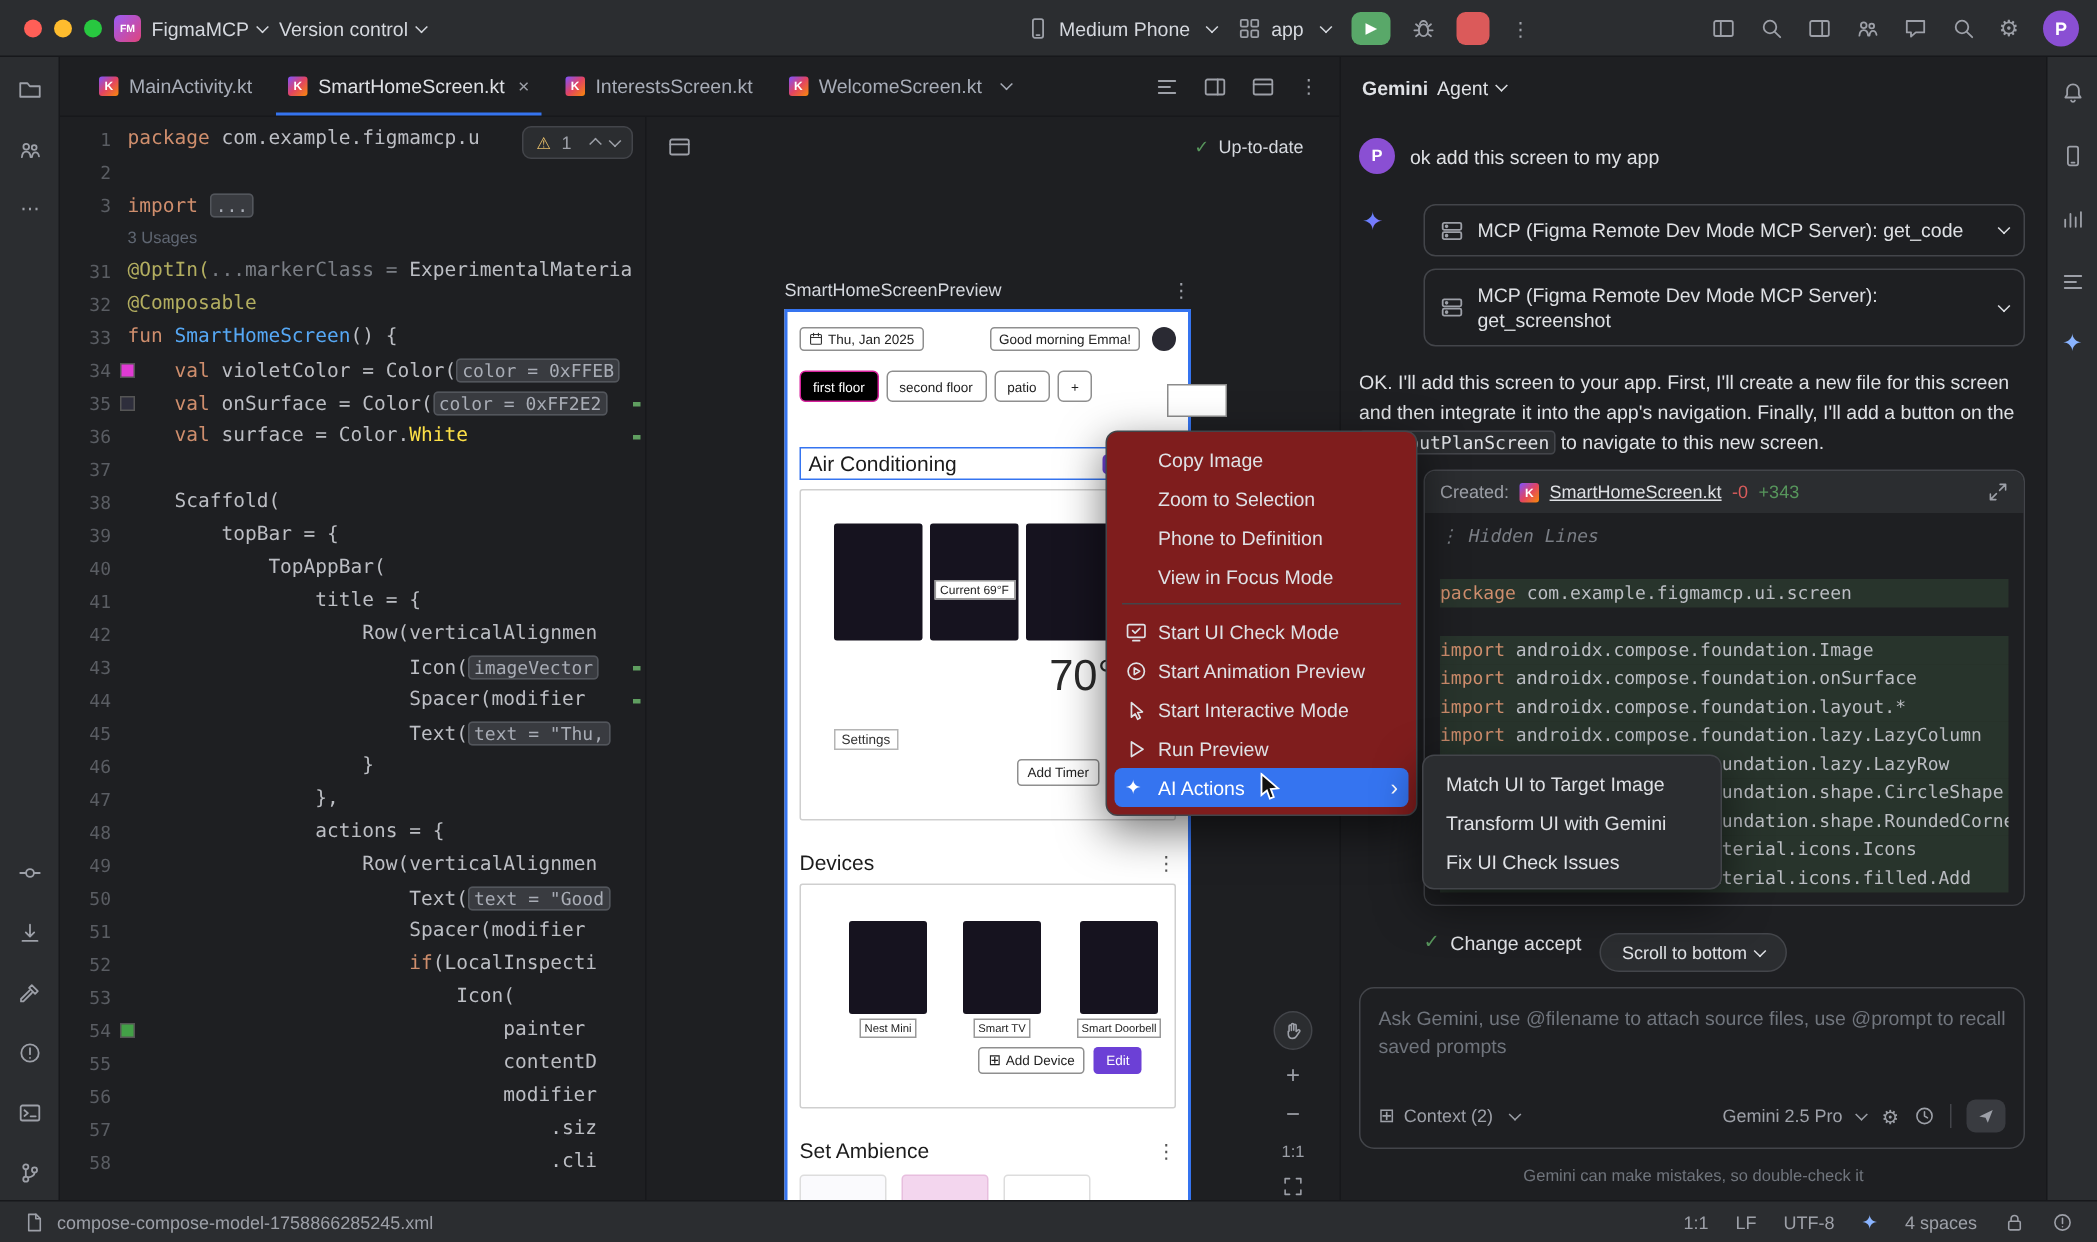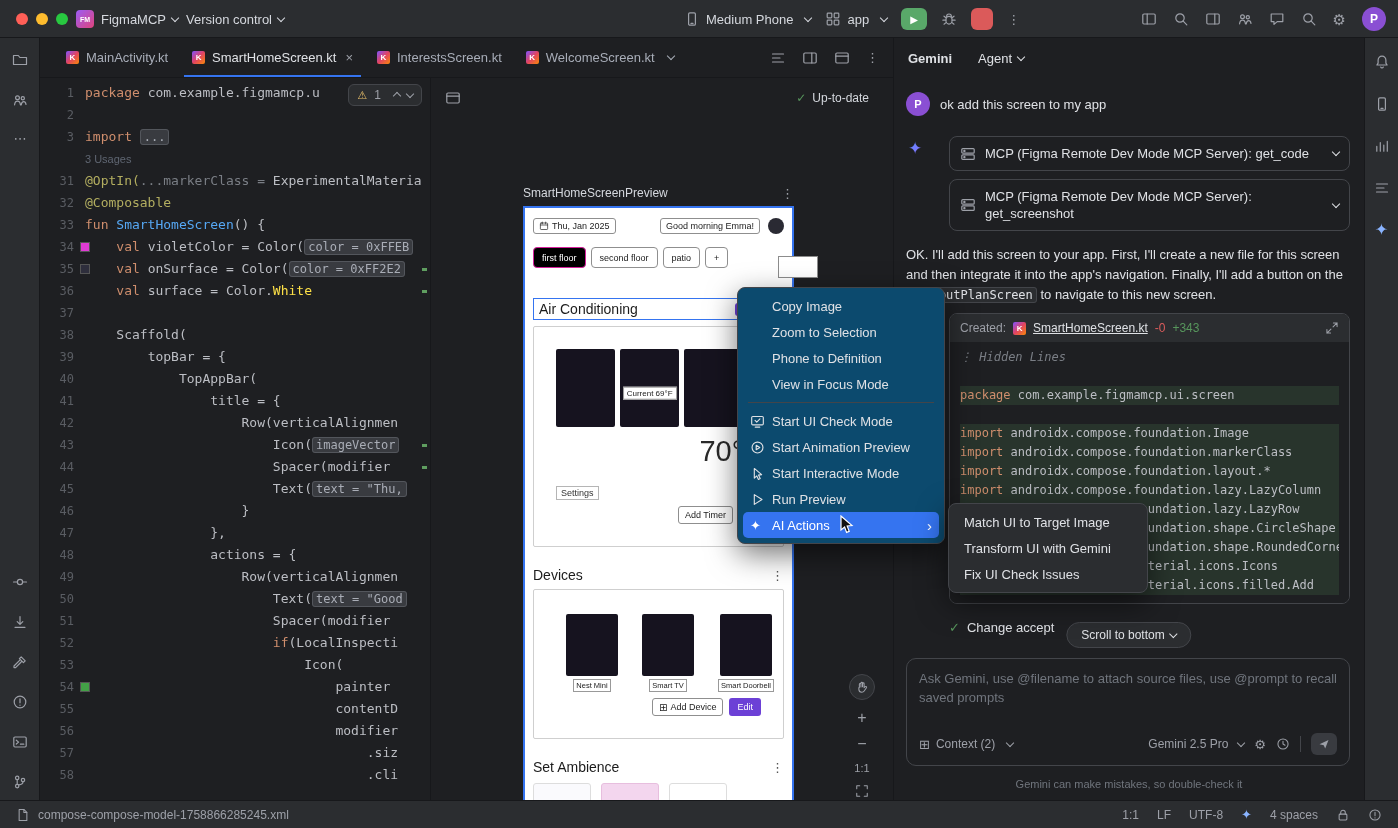--- a/index.html
+++ b/index.html
@@ -93,21 +93,21 @@
 .dev-img{width:52px;height:62px}
 .dev-label{border:1px solid #999;background:#fff;font-size:7.5px;padding:1px 2px;margin-top:3px;white-space:nowrap}
 .amb-row{display:flex;gap:10px;margin:8px 8px 0}
 .amb-card{width:58px;height:58px;border:1px solid #ddd;border-radius:3px;display:flex;align-items:flex-end;justify-content:center;padding-bottom:4px;color:#333}
 .pv-zoom{position:absolute;left:418px;top:556px;display:flex;flex-direction:column;align-items:center;gap:10px;color:#9da0a8}
 .pan-btn{width:26px;height:26px;border-radius:50%;background:#2b2d30;border:1px solid #43454a;display:flex;align-items:center;justify-content:center}
 .zbtn{font-size:16px;line-height:1}
 .zlabel{font-size:11px}
 
 .gemini{position:absolute;left:893px;top:38px;width:471px;height:762px;background:#1e1f22;border-left:1px solid #17181b;overflow:hidden}
-.gm-header{height:40px;display:flex;align-items:center;gap:26px;padding:0 14px}
+.gm-header{height:40px;display:flex;align-items:center;gap:6px;padding:0 14px}
 .gm-tab{color:#dfe1e5;display:flex;align-items:center}
 .gm-tab.primary{font-weight:bold}
 .gm-chat{position:absolute;left:12px;right:14px;top:40px;height:578px;overflow:hidden}
 .gm-msg-user{display:flex;align-items:center;gap:10px;margin-top:14px}
 .avatar.sm{width:24px;height:24px;font-size:11px;flex:0 0 auto}
 .gm-resp{position:relative;margin-top:20px}
 .gm-spark{position:absolute;left:2px;top:2px;font-size:17px;color:#6a9bff;background:linear-gradient(135deg,#4d8dff,#9b6bff);-webkit-background-clip:text;background-clip:text;-webkit-text-fill-color:transparent}
 .indent{margin-left:43px}
 .tool-card{border:1px solid #43454a;border-radius:8px;display:flex;align-items:center;gap:9px;padding:8px 10px;margin-bottom:8px;color:#dfe1e5}
 .tc-text{flex:1;font-size:13px;line-height:17px}
@@ -130,21 +130,21 @@
 .pbox{font-size:13px}
 .gm-right{margin-left:auto;display:flex;align-items:center;gap:10px}
 .vdiv{width:1px;height:16px;background:#43454a}
 .send-btn{width:26px;height:22px;border-radius:6px;background:#393b40;display:flex;align-items:center;justify-content:center}
 .gm-foot{position:absolute;left:0;right:0;top:740px;text-align:center;color:#70757d;font-size:11px}
 
 .statusbar{position:absolute;left:0;top:800px;width:1398px;height:28px;background:#2b2d30;border-top:1px solid #17181b;display:flex;align-items:center;color:#9da0a8;font-size:12px;padding:0 16px;z-index:10}
 .sb-left{display:flex;align-items:center;gap:8px}
 .sb-right{margin-left:auto;display:flex;align-items:center;gap:18px}
 
-.ctx-menu{position:absolute;left:737px;top:287px;width:208px;background:#0c4a6e;border:1px solid #43454a;border-radius:8px;padding:5px 0;box-shadow:0 10px 30px rgba(0,0,0,.55);z-index:50}
+.ctx-menu{position:absolute;left:737px;top:287px;width:208px;background:#7f1d1d;border:1px solid #43454a;border-radius:8px;padding:5px 0;box-shadow:0 10px 30px rgba(0,0,0,.55);z-index:50}
 .cm-item{height:26px;display:flex;align-items:center;margin:0 5px;padding:0 7px;border-radius:5px;color:#dfe1e5;white-space:nowrap}
 .cm-item.sel{background:#3574f0;color:#fff}
 .cm-ico{width:22px;display:inline-flex;align-items:center;color:inherit}
 .cm-ico svg{width:15px;height:15px}
 .cm-spark{font-size:13px}
 .cm-label{flex:1;font-size:13px}
 .cm-arrow{font-size:15px;line-height:1;margin-left:10px}
 .cm-sep{height:1px;background:#43454a;margin:5px 10px}
 .submenu{position:absolute;left:948px;top:503px;width:200px;background:#2b2d30;border:1px solid #43454a;border-radius:8px;padding:5px 0;box-shadow:0 10px 30px rgba(0,0,0,.55);z-index:51}
 .sm-item{height:26px;display:flex;align-items:center;margin:0 5px;padding:0 10px;border-radius:5px;color:#dfe1e5;font-size:13px;white-space:nowrap}
@@ -684,21 +684,21 @@
               </svg>
             </span>
         </div>
         <div class="cc-body mono">
           <div class="cc-hidden">⋮ <span>Hidden Lines</span></div>
           <div id="cc-lines">
               <div class="cc-line">&nbsp;</div>
               <div class="cc-line add"><span class="tok k">package </span><span class="tok d">com.example.figmamcp.ui.screen</span></div>
               <div class="cc-line">&nbsp;</div>
               <div class="cc-line add"><span class="tok k">import </span><span class="tok d">androidx.compose.foundation.Image</span></div>
-              <div class="cc-line add"><span class="tok k">import </span><span class="tok d">androidx.compose.foundation.markerClass</span></div>
+              <div class="cc-line add"><span class="tok k">import </span><span class="tok d">androidx.compose.foundation.onSurface</span></div>
               <div class="cc-line add"><span class="tok k">import </span><span class="tok d">androidx.compose.foundation.layout.*</span></div>
               <div class="cc-line add"><span class="tok k">import </span><span class="tok d">androidx.compose.foundation.lazy.LazyColumn</span></div>
               <div class="cc-line add"><span class="tok k">import </span><span class="tok d">androidx.compose.foundation.lazy.LazyRow</span></div>
               <div class="cc-line add"><span class="tok k">import </span><span class="tok d">androidx.compose.foundation.shape.CircleShape</span></div>
               <div class="cc-line add"><span class="tok k">import </span><span class="tok d">androidx.compose.foundation.shape.RoundedCornerShape</span></div>
               <div class="cc-line add"><span class="tok k">import </span><span class="tok d">androidx.compose.material.icons.Icons</span></div>
               <div class="cc-line add"><span class="tok k">import </span><span class="tok d">androidx.compose.material.icons.filled.Add</span></div>
             </div>
         </div>
       </div>

